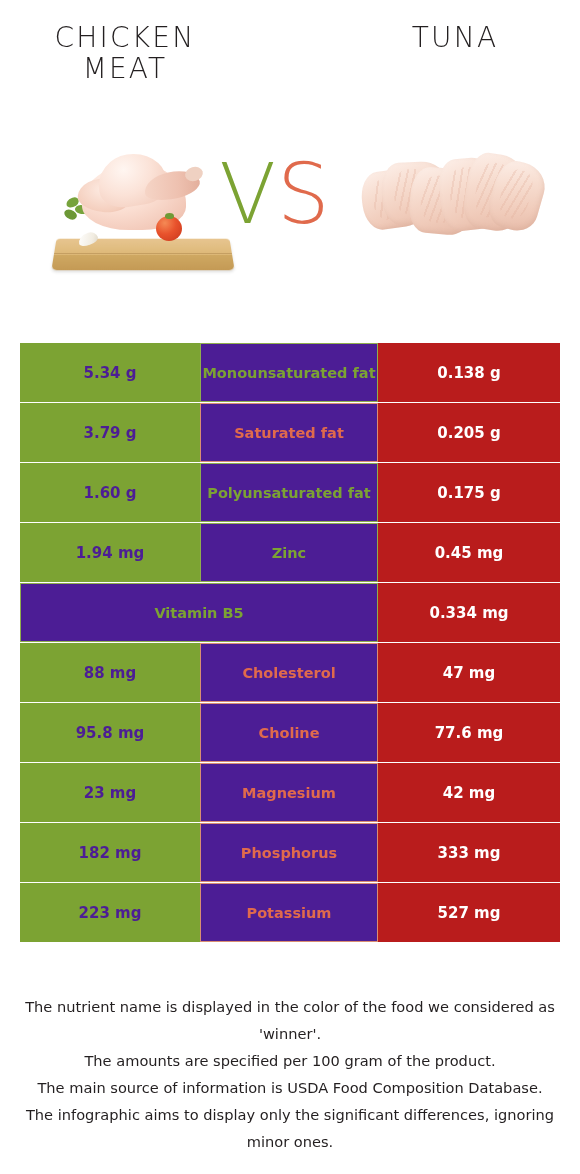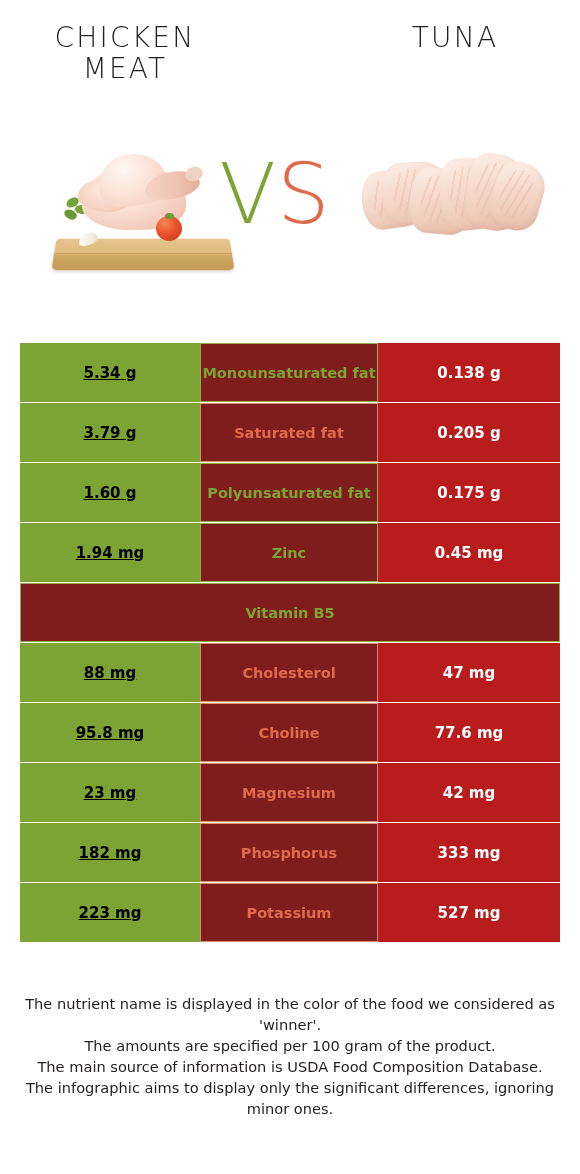--- a/index.html
+++ b/index.html
@@ -233,50 +233,49 @@
     display: flex;
     align-items: center;
     justify-content: center;
     font-size: 15px;
     font-weight: 600;
     font-family: "DejaVu Sans", sans-serif;
   }
   .cell-left {
     width: 180px;
     background: #7CA333;
-    color: #000000;
-    text-decoration: underline;
+    color: #4c1d95;
   }
   .cell-right {
     width: 182px;
     background: #b91c1c;
     color: #ffffff;
   }
   .cell-name {
     flex: 1;
-    background: #7f1d1d;
+    background: #4c1d95;
     font-size: 14.5px;
     font-weight: 700;
     border-top: 1px solid transparent;
     border-bottom: 1px solid transparent;
     border-left: 1px solid transparent;
     border-right: 1px solid transparent;
   }
   .win-left  .cell-name { color: #7CA333; border-color: #8fae4d; }
   .win-right .cell-name { color: #E06A4C; border-color: #d98e72; }
 
   
   .footer {
     position: absolute;
     left: 22px;
     top: 993px;
     width: 536px;
     text-align: center;
     font-size: 14.6px;
-    line-height: 21px;
+    line-height: 27px;
     color: #231f20;
     font-family: "DejaVu Sans", sans-serif;
     font-weight: 400;
   }
   .footer div { margin: 0; }
 </style>
 </head>
 <body>
 
 <div class="titles">
@@ -333,20 +332,21 @@
       <div class="cell cell-name">Polyunsaturated fat</div>
       <div class="cell cell-right">0.175 g</div>
     </div>
     <div class="row win-left">
       <div class="cell cell-left">1.94 mg</div>
       <div class="cell cell-name">Zinc</div>
       <div class="cell cell-right">0.45 mg</div>
     </div>
     <div class="row win-left">
       <div class="cell cell-name">Vitamin B5</div>
+      <div class="cell cell-right">0.334 mg</div>
     </div>
     <div class="row win-right">
       <div class="cell cell-left">88 mg</div>
       <div class="cell cell-name">Cholesterol</div>
       <div class="cell cell-right">47 mg</div>
     </div>
     <div class="row win-right">
       <div class="cell cell-left">95.8 mg</div>
       <div class="cell cell-name">Choline</div>
       <div class="cell cell-right">77.6 mg</div>

